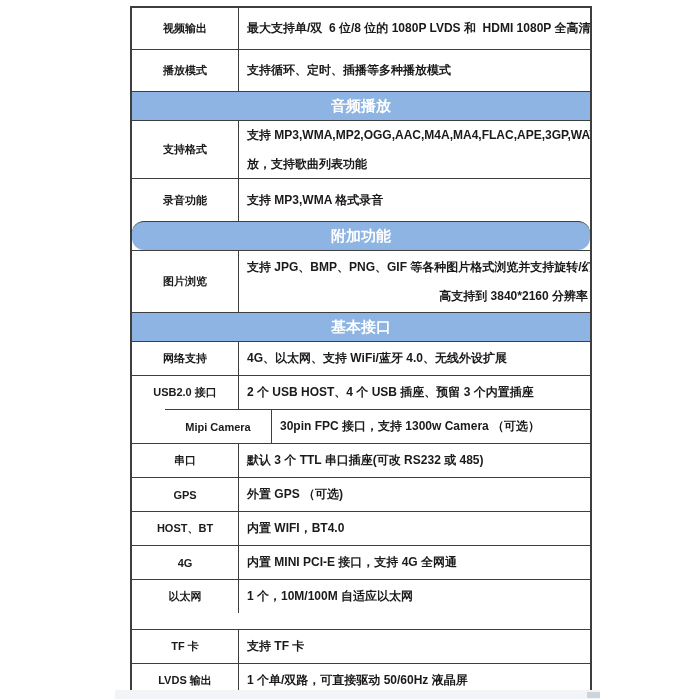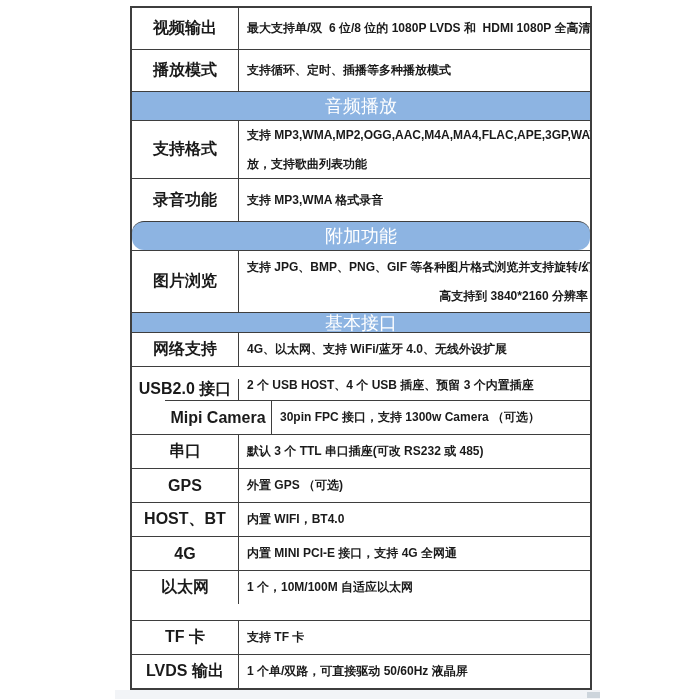--- a/index.html
+++ b/index.html
@@ -18,37 +18,37 @@
     overflow:hidden;
   }
   .spec-table{
     position:absolute;left:130px;top:6px;width:462px;
     border:2px solid var(--border);
     box-sizing:border-box;background:#ffffff;
   }
   .hdr{
     background:var(--header-bg);
     color:var(--header-text);
-    font-size:18px;font-weight:normal;
+    font-size:15px;font-weight:bold;
     display:flex;align-items:center;justify-content:center;
     box-sizing:border-box;
     border-top:1px solid var(--border);
   }
   .row{
     display:flex;box-sizing:border-box;
     border-top:1px solid var(--border);
     background:#ffffff;
   }
   .spec-table > :first-child{border-top:none;}
   .cell{box-sizing:border-box;}
   .label{
     width:107px;flex:0 0 107px;
     border-right:1px solid var(--border);
     display:flex;align-items:center;justify-content:center;
-    font-size:16px;font-weight:bold;text-align:center;
+    font-size:11px;font-weight:bold;text-align:center;
     padding:0 2px;
   }
   .value{
     flex:1;min-width:0;
     display:flex;flex-direction:column;justify-content:center;
     padding:0 2px 0 8px;
     font-size:12px;font-weight:bold;
     overflow:hidden;
   }
   .line{line-height:29px;white-space:pre;}
@@ -93,28 +93,28 @@
       </div>
     </div>
     <div class="hdr" style="height: 29px; border-radius: 12px;">附加功能</div>
     <div class="row" style="height: 62px;">
       <div class="cell label">图片浏览</div>
       <div class="cell value">
         <div class="line">支持 JPG、BMP、PNG、GIF 等各种图片格式浏览并支持旋转/幻灯片播放,最</div>
         <div class="line center">高支持到 3840*2160 分辨率</div>
       </div>
     </div>
-    <div class="hdr" style="height: 20px;">基本接口</div>
+    <div class="hdr" style="height: 29px;">基本接口</div>
     <div class="row" style="height: 34px;">
       <div class="cell label">网络支持</div>
       <div class="cell value">
         <div class="line">4G、以太网、支持 WiFi/蓝牙 4.0、无线外设扩展</div>
       </div>
     </div>
-    <div class="row" style="height: 34px; align-items: flex-end;">
+    <div class="row" style="height: 34px;">
       <div class="cell label">USB2.0 接口</div>
       <div class="cell value">
         <div class="line">2 个 USB HOST、4 个 USB 插座、预留 3 个内置插座</div>
       </div>
     </div>
     <div class="row" style="height: 34px; margin-left: 33px;">
       <div class="cell label">Mipi Camera</div>
       <div class="cell value">
         <div class="line">30pin FPC 接口，支持 1300w Camera （可选）</div>
       </div>

